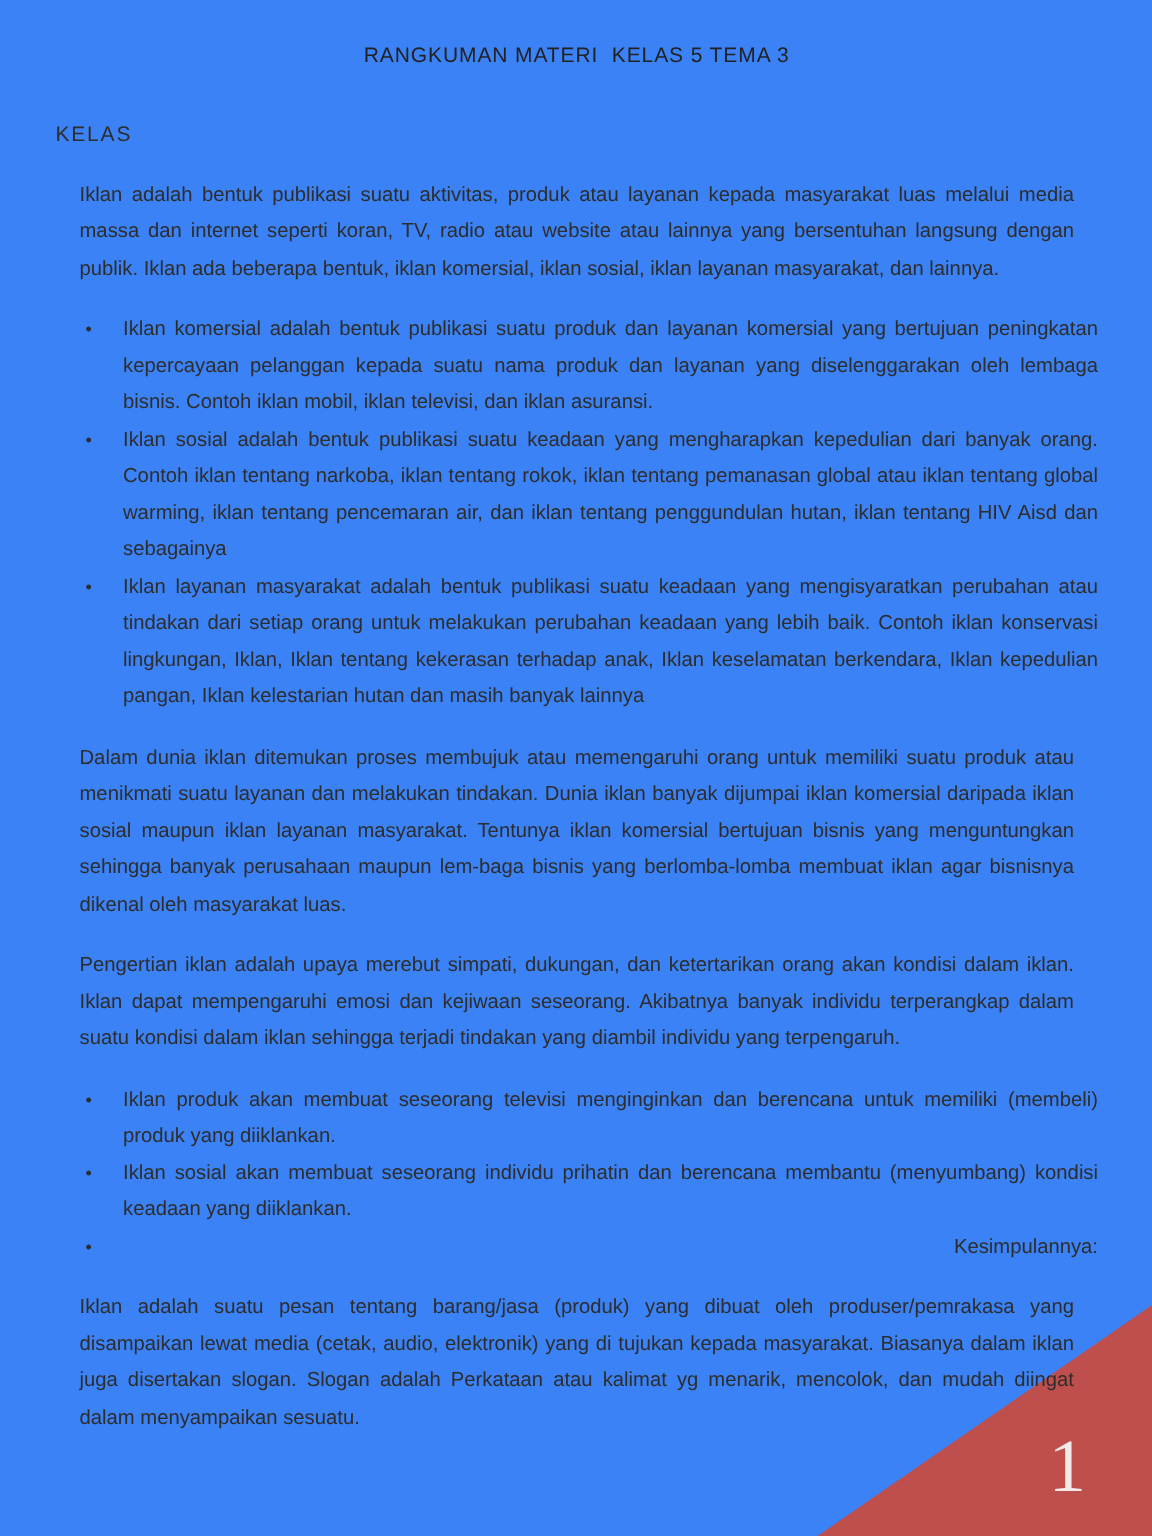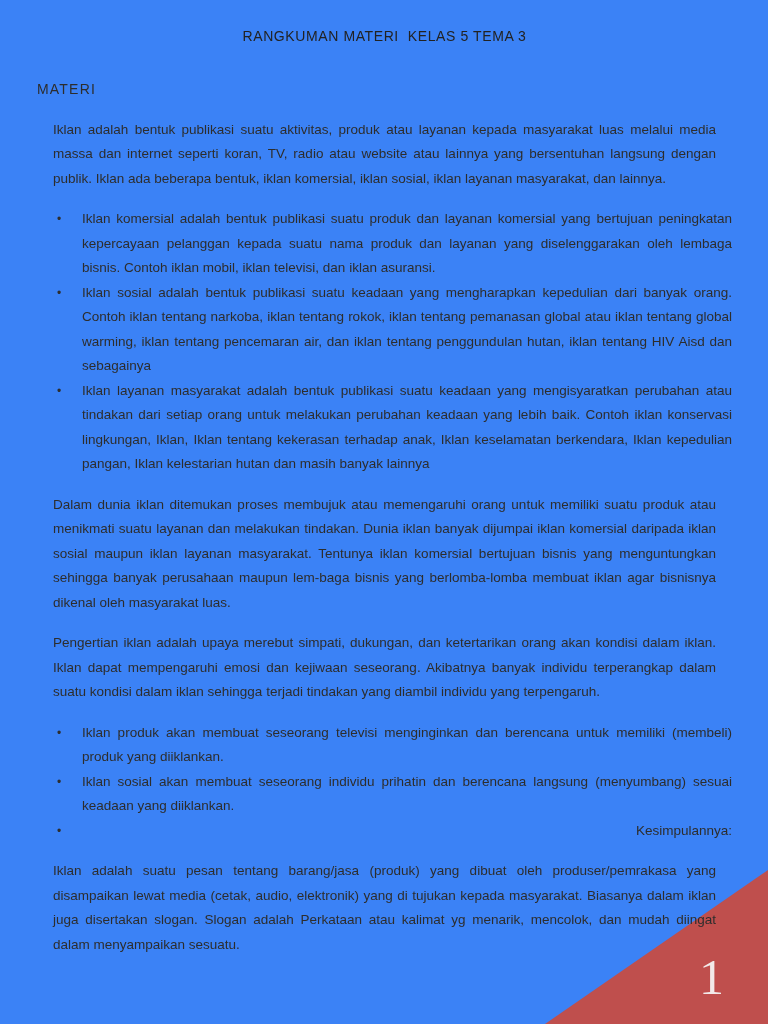--- a/index.html
+++ b/index.html
@@ -87,21 +87,21 @@
   }
 </style>
 </head>
 <body>
 
 <div class="page">
   <div class="content">
 
     <h1 class="doc-title">RANGKUMAN MATERI  KELAS 5 TEMA 3</h1>
 
-    <h2 class="section-heading">MATERI</h2>
+    <h2 class="section-heading">KELAS</h2>
 
     <p class="para">Iklan adalah bentuk publikasi suatu aktivitas, produk atau layanan kepada masyarakat luas melalui media massa dan internet seperti koran, TV, radio atau website atau lainnya yang bersentuhan langsung dengan publik. Iklan ada beberapa bentuk, iklan komersial, iklan sosial, iklan layanan masyarakat, dan lainnya.</p>
 
     <ul class="bullets">
       <li>
         <span class="bullet-dot">•</span>
         <span>Iklan komersial adalah bentuk publikasi suatu produk dan layanan komersial yang bertujuan peningkatan kepercayaan pelanggan kepada suatu nama produk dan layanan yang diselenggarakan oleh lembaga bisnis. Contoh iklan mobil, iklan televisi, dan iklan asuransi.</span>
       </li>
       <li>
         <span class="bullet-dot">•</span>
@@ -117,21 +117,21 @@
 
     <p class="para">Pengertian iklan adalah upaya merebut simpati, dukungan, dan ketertarikan orang akan kondisi dalam iklan. Iklan dapat mempengaruhi emosi dan kejiwaan seseorang. Akibatnya banyak individu terperangkap dalam suatu kondisi dalam iklan sehingga terjadi tindakan yang diambil individu yang terpengaruh.</p>
 
     <ul class="bullets">
       <li>
         <span class="bullet-dot">•</span>
         <span>Iklan produk akan membuat seseorang televisi menginginkan dan berencana untuk memiliki (membeli) produk yang diiklankan.</span>
       </li>
       <li>
         <span class="bullet-dot">•</span>
-        <span>Iklan sosial akan membuat seseorang individu prihatin dan berencana langsung (menyumbang) sesuai keadaan yang diiklankan.</span>
+        <span>Iklan sosial akan membuat seseorang individu prihatin dan berencana membantu (menyumbang) kondisi keadaan yang diiklankan.</span>
       </li>
       <li>
         <span class="bullet-dot">•</span>
       </li>
     </ul>
 
     <p class="para conclusion-heading">Kesimpulannya:</p>
 
     <p class="para">Iklan adalah suatu pesan tentang barang/jasa (produk) yang dibuat oleh produser/pemrakasa yang disampaikan lewat media (cetak, audio, elektronik) yang di tujukan kepada masyarakat. Biasanya dalam iklan juga disertakan slogan. Slogan adalah Perkataan atau kalimat yg menarik, mencolok, dan mudah diingat dalam menyampaikan sesuatu.</p>
 

